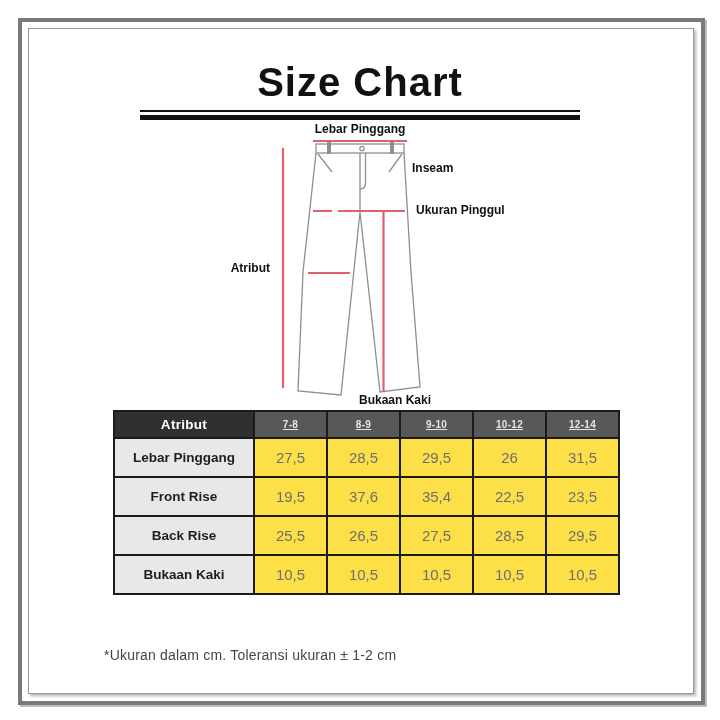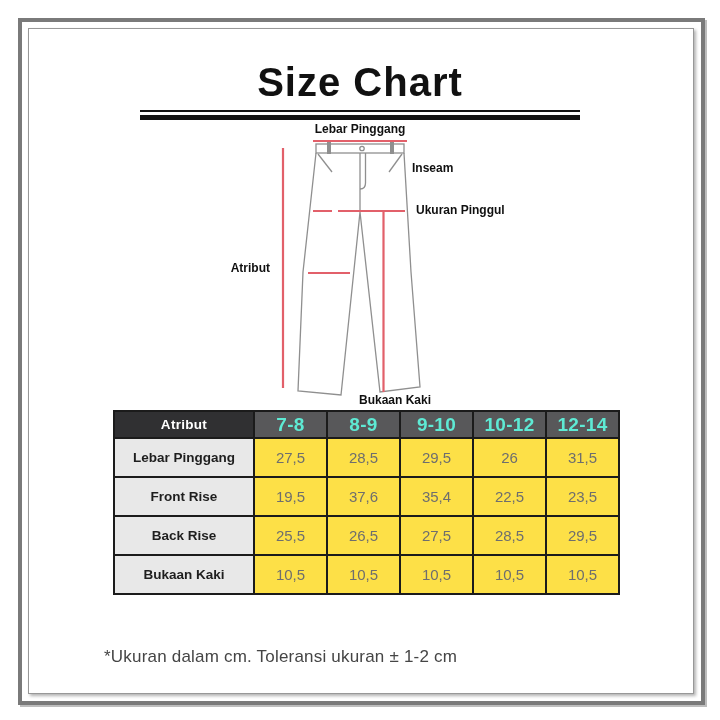--- a/index.html
+++ b/index.html
@@ -67,38 +67,39 @@
     text-align: center; vertical-align: middle;
     padding: 0;
   }
   th.attr-head {
     background: var(--header-dark-bg, #303032);
     color: #fff; font-size: 13.5px; font-weight: bold;
     height: 25px; letter-spacing: 0.3px;
   }
   th.size-head {
     background: var(--header-gray-bg, #58585a);
-    color: #5eead4; font-size: 19px; font-weight: bold;
+    color: #e5e5e5; font-size: 10px; font-weight: bold;
     letter-spacing: 0.3px;
+    text-decoration: underline;
   }
   td.attr-cell {
     background: var(--label-col-bg, #e8e8e8);
     color: #1e1e1e; font-size: 13.5px; font-weight: bold;
     height: 37px;
   }
   td.val-cell {
     background: #fde047;
     color: var(--value-text, #6e6e6e); font-size: 15px;
   }
   col.c-attr { width: 140px; }
   col.c-size { width: 73px; }
 
   .footnote {
     position: absolute; left: 104px; top: 647px;
-    font-size: 17px; color: #454545; letter-spacing: 0.2px;
+    font-size: 14px; color: #454545; letter-spacing: 0.2px;
   }
 </style>
 </head>
 <body>
 
 <div class="page">
 
   <div class="outer-frame"></div>
   <div class="inner-frame"></div>
 

